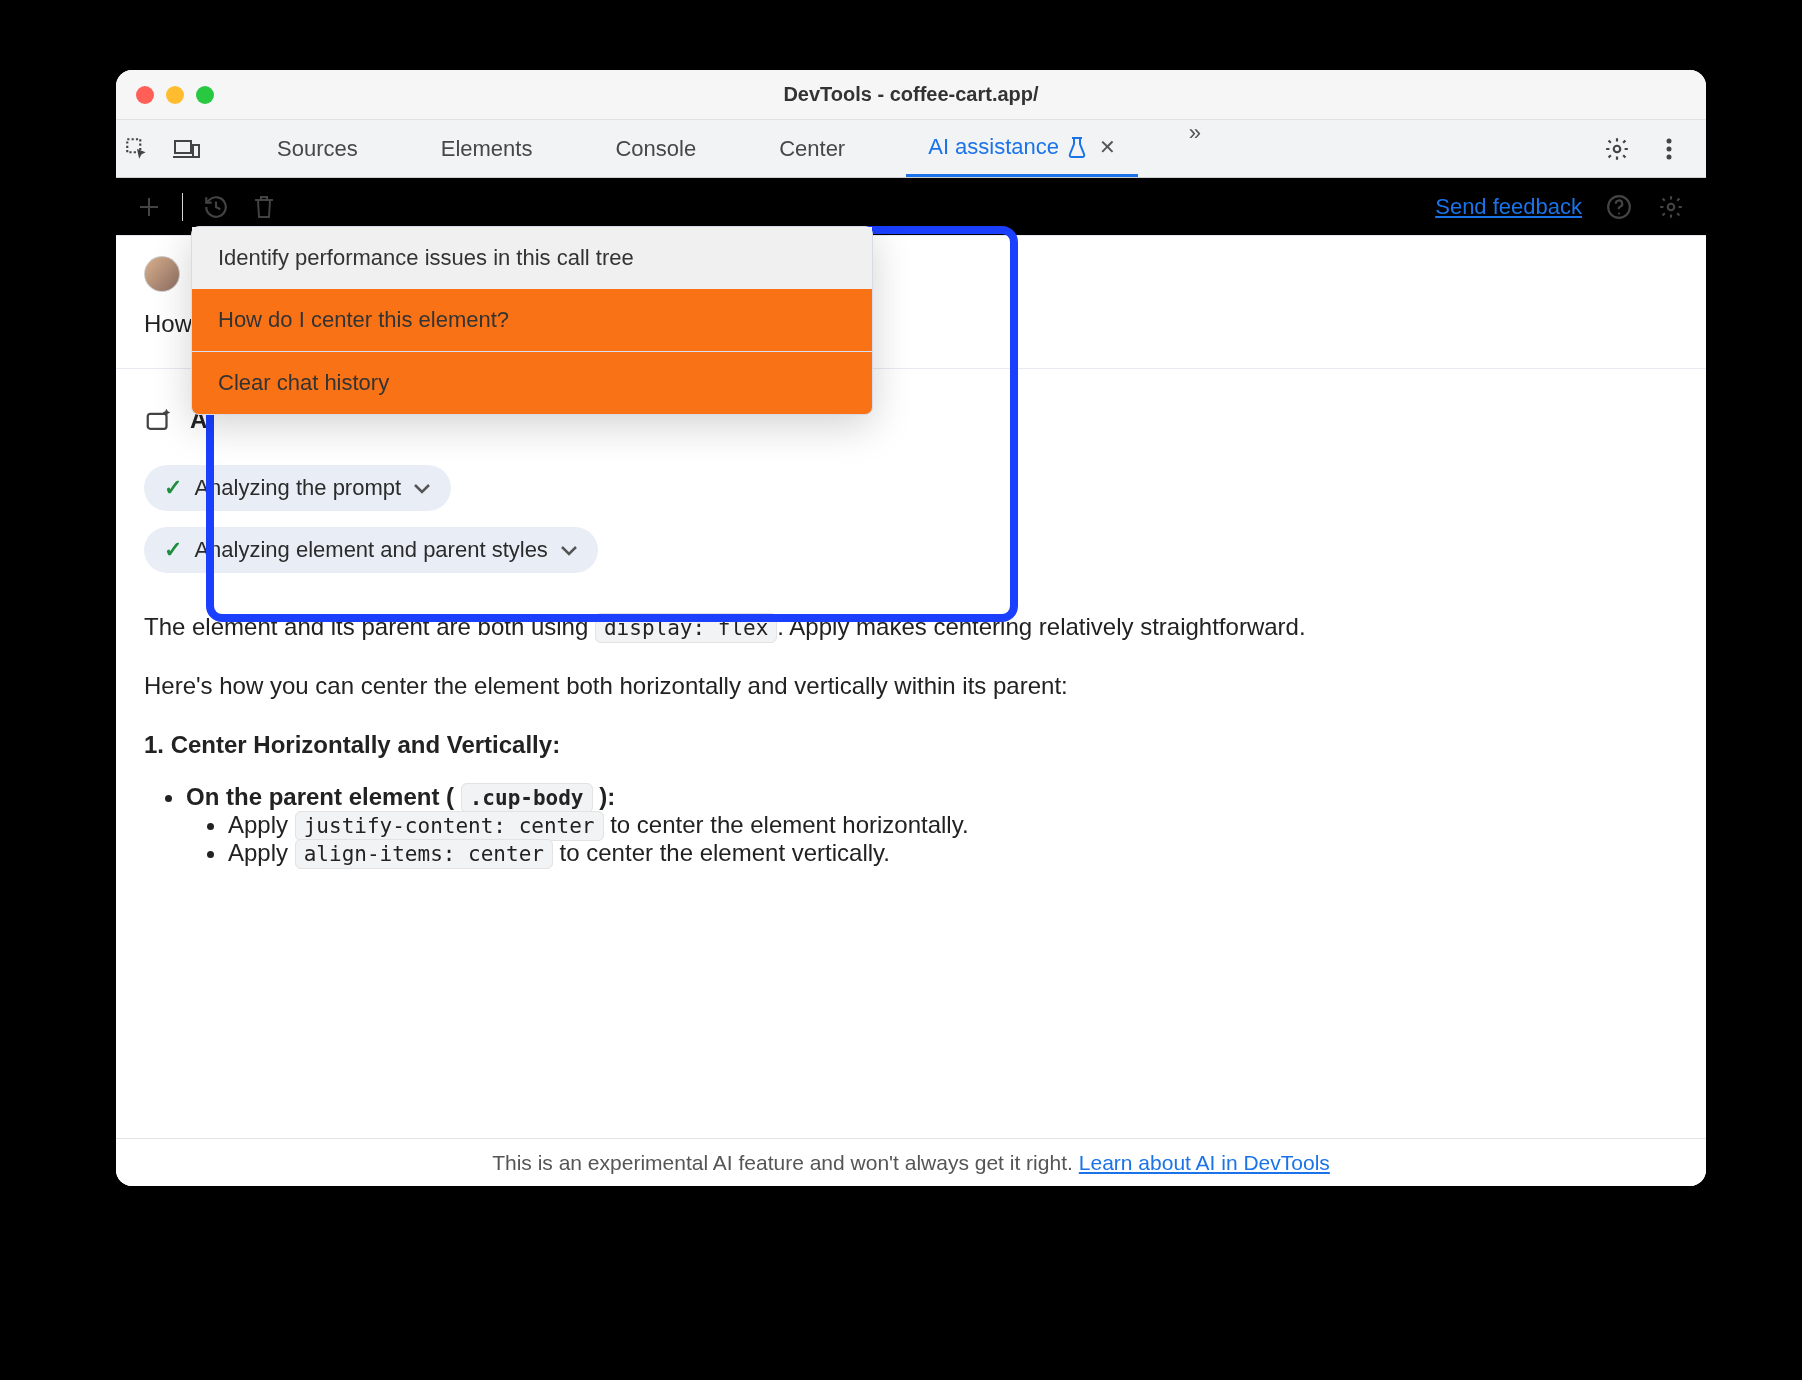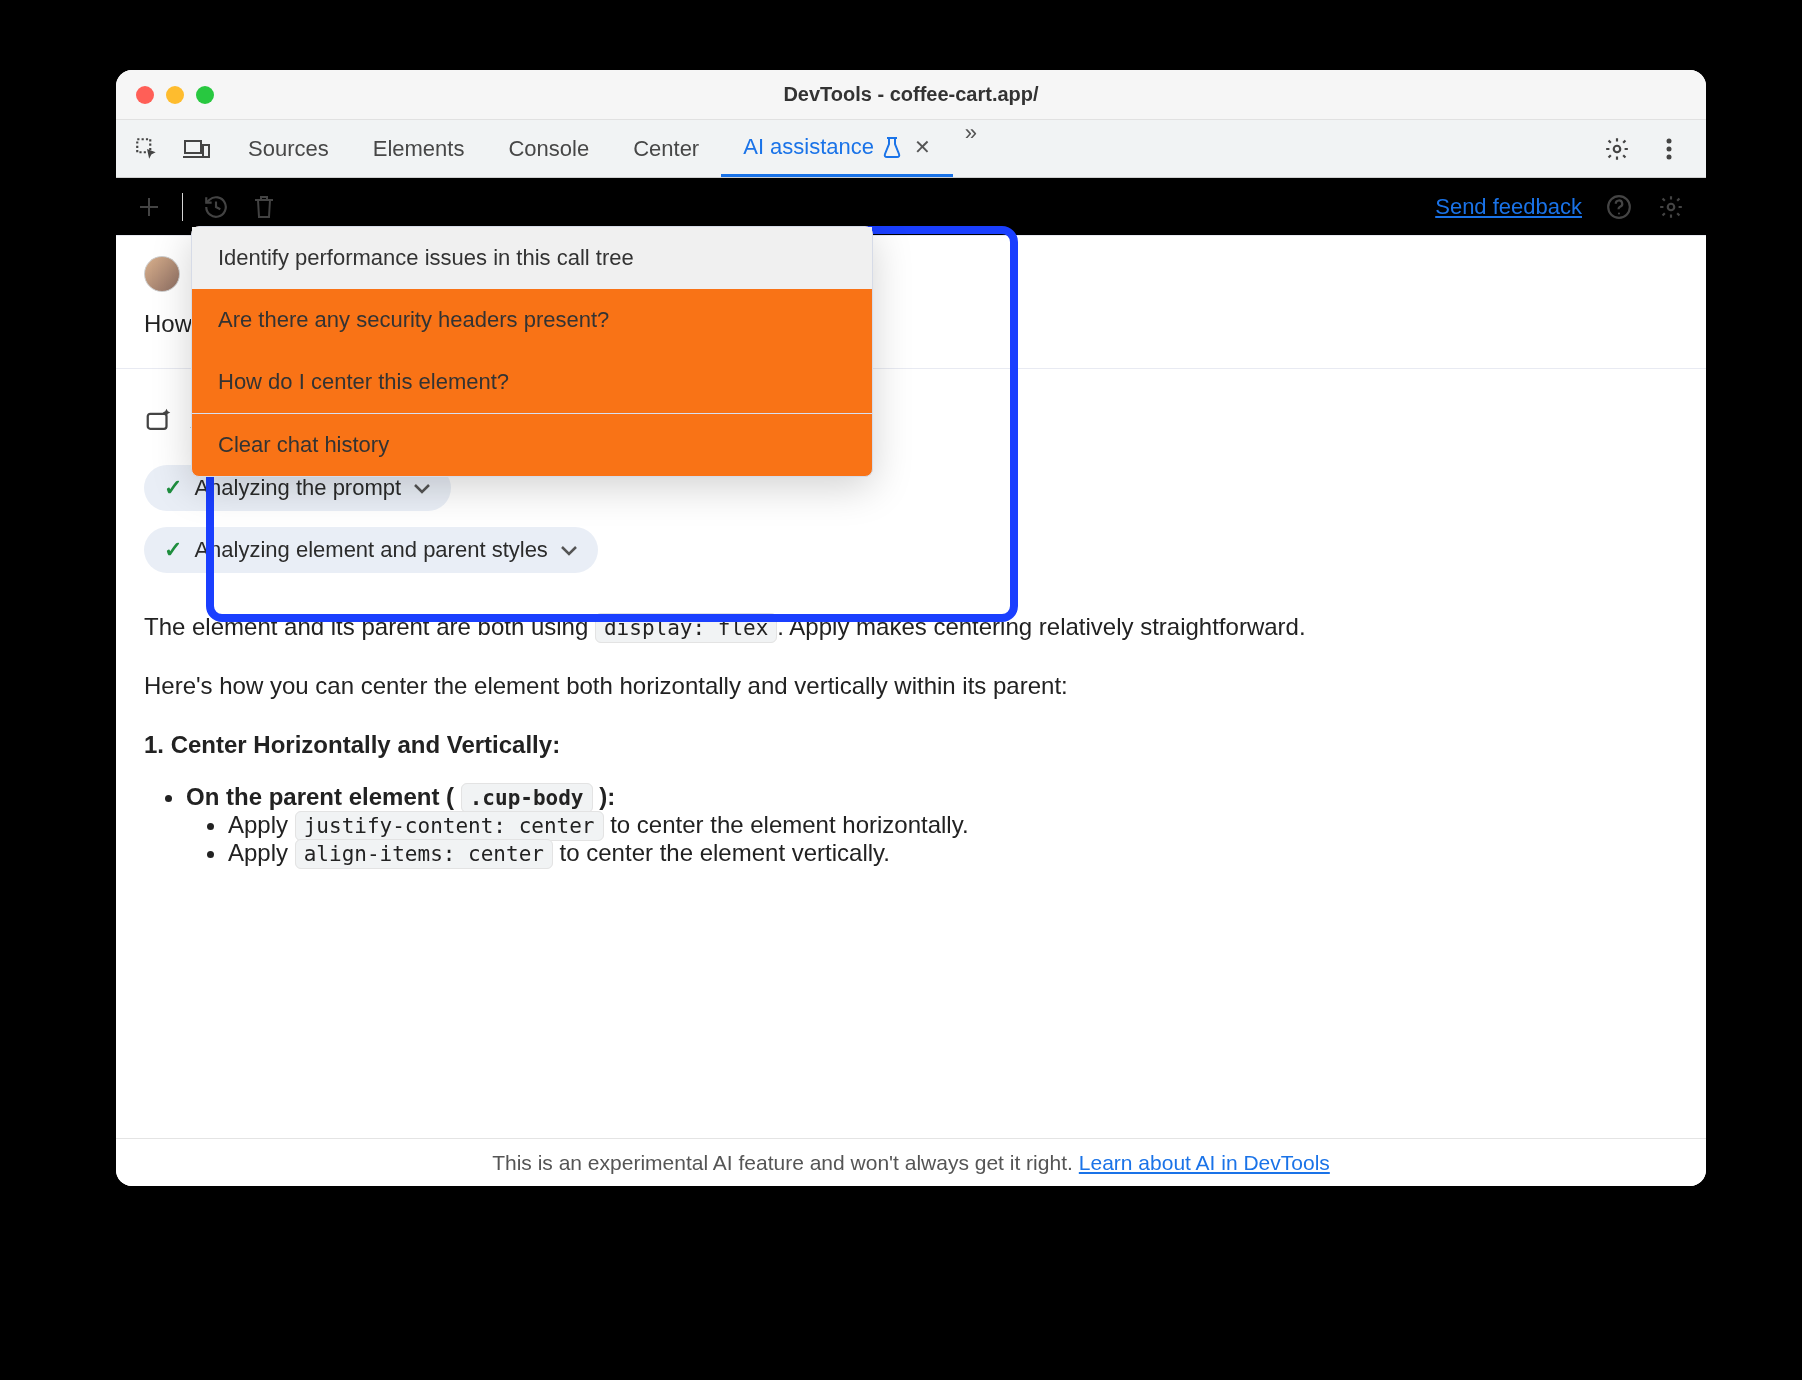--- a/index.html
+++ b/index.html
@@ -42,21 +42,22 @@
     position: absolute; left: 0; right: 0; text-align: center;
     font-size: 20px; font-weight: 600; color: #333;
   }
 
   .tabbar {
     height: 58px;
     background: #f1f3f4;
     display: flex;
     align-items: stretch;
     border-bottom: 1px solid #d0d0d0;
-    padding-left: 10px;
+    padding-left: 0;
+    gap: 39px;
   }
   .tabbar-left-icons { display: flex; align-items: center; gap: 20px; padding: 0 14px 0 6px; }
   .tab {
     display: flex; align-items: center; padding: 0 22px;
     font-size: 22px; color: #474747; cursor: pointer;
   }
   .tab.active {
     color: #1a73e8; font-weight: 500; border-bottom: 3px solid #1a73e8;
   }
   .tab .flask { margin-left: 8px; }
@@ -318,21 +319,20 @@
           </li>
         </ul>
       </li>
     </ul>
   </div>
 
   <div class="highlight-box"></div>
 
   <div class="history-popup">
     <div class="item hover">Identify performance issues in this call tree</div>
-    <div class="item">Are there any security headers present?</div>
     <div class="item">How do I center this element?</div>
     <div class="sep"></div>
     <div class="item">Clear chat history</div>
   </div>
 
   <div class="footer">
     <span>This is an experimental AI feature and won't always get it right.</span>
     <a>Learn about AI in DevTools</a>
   </div>
 </div>

